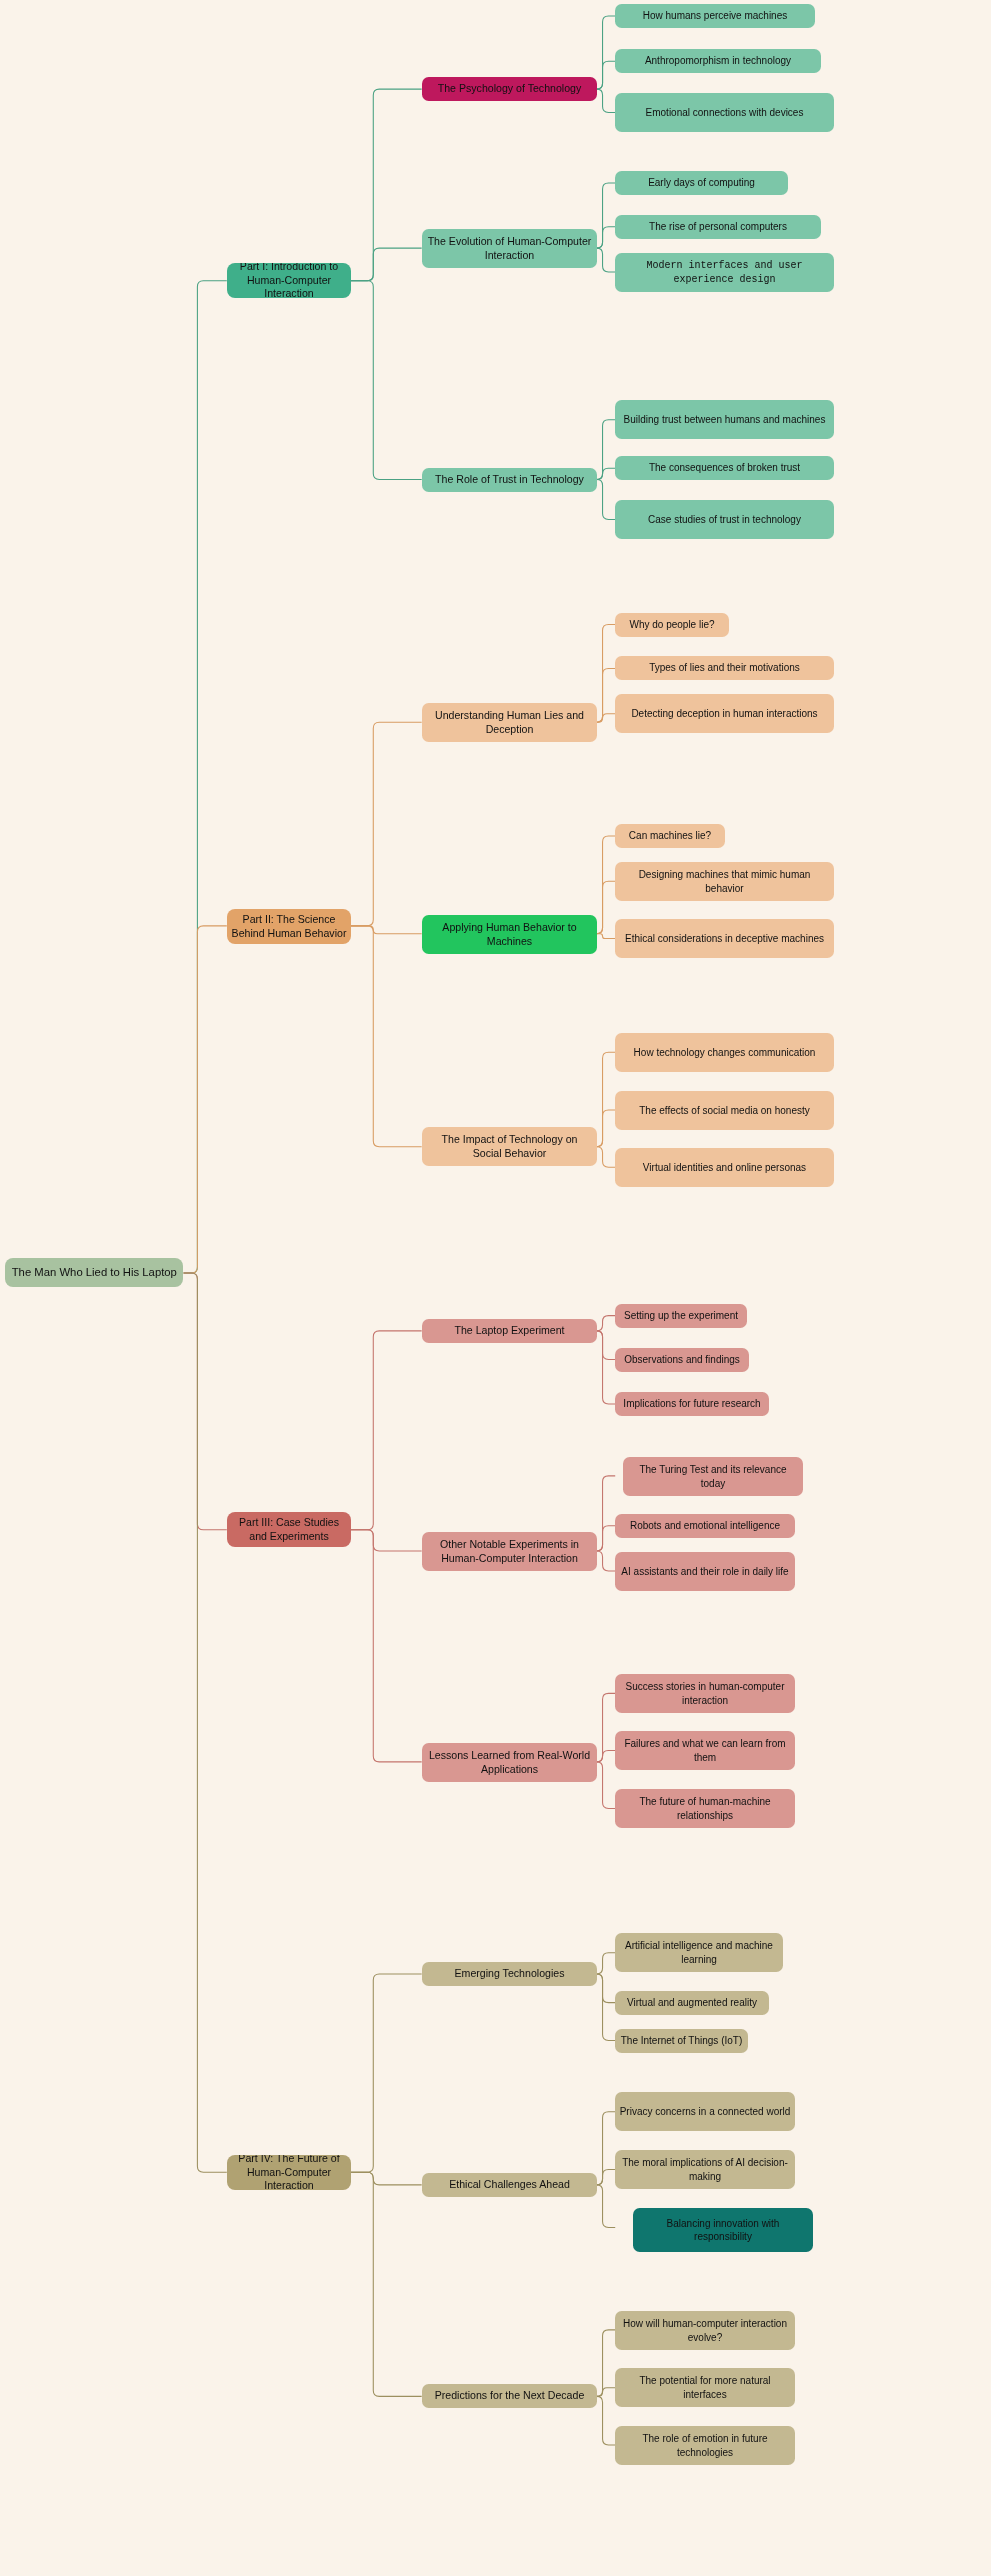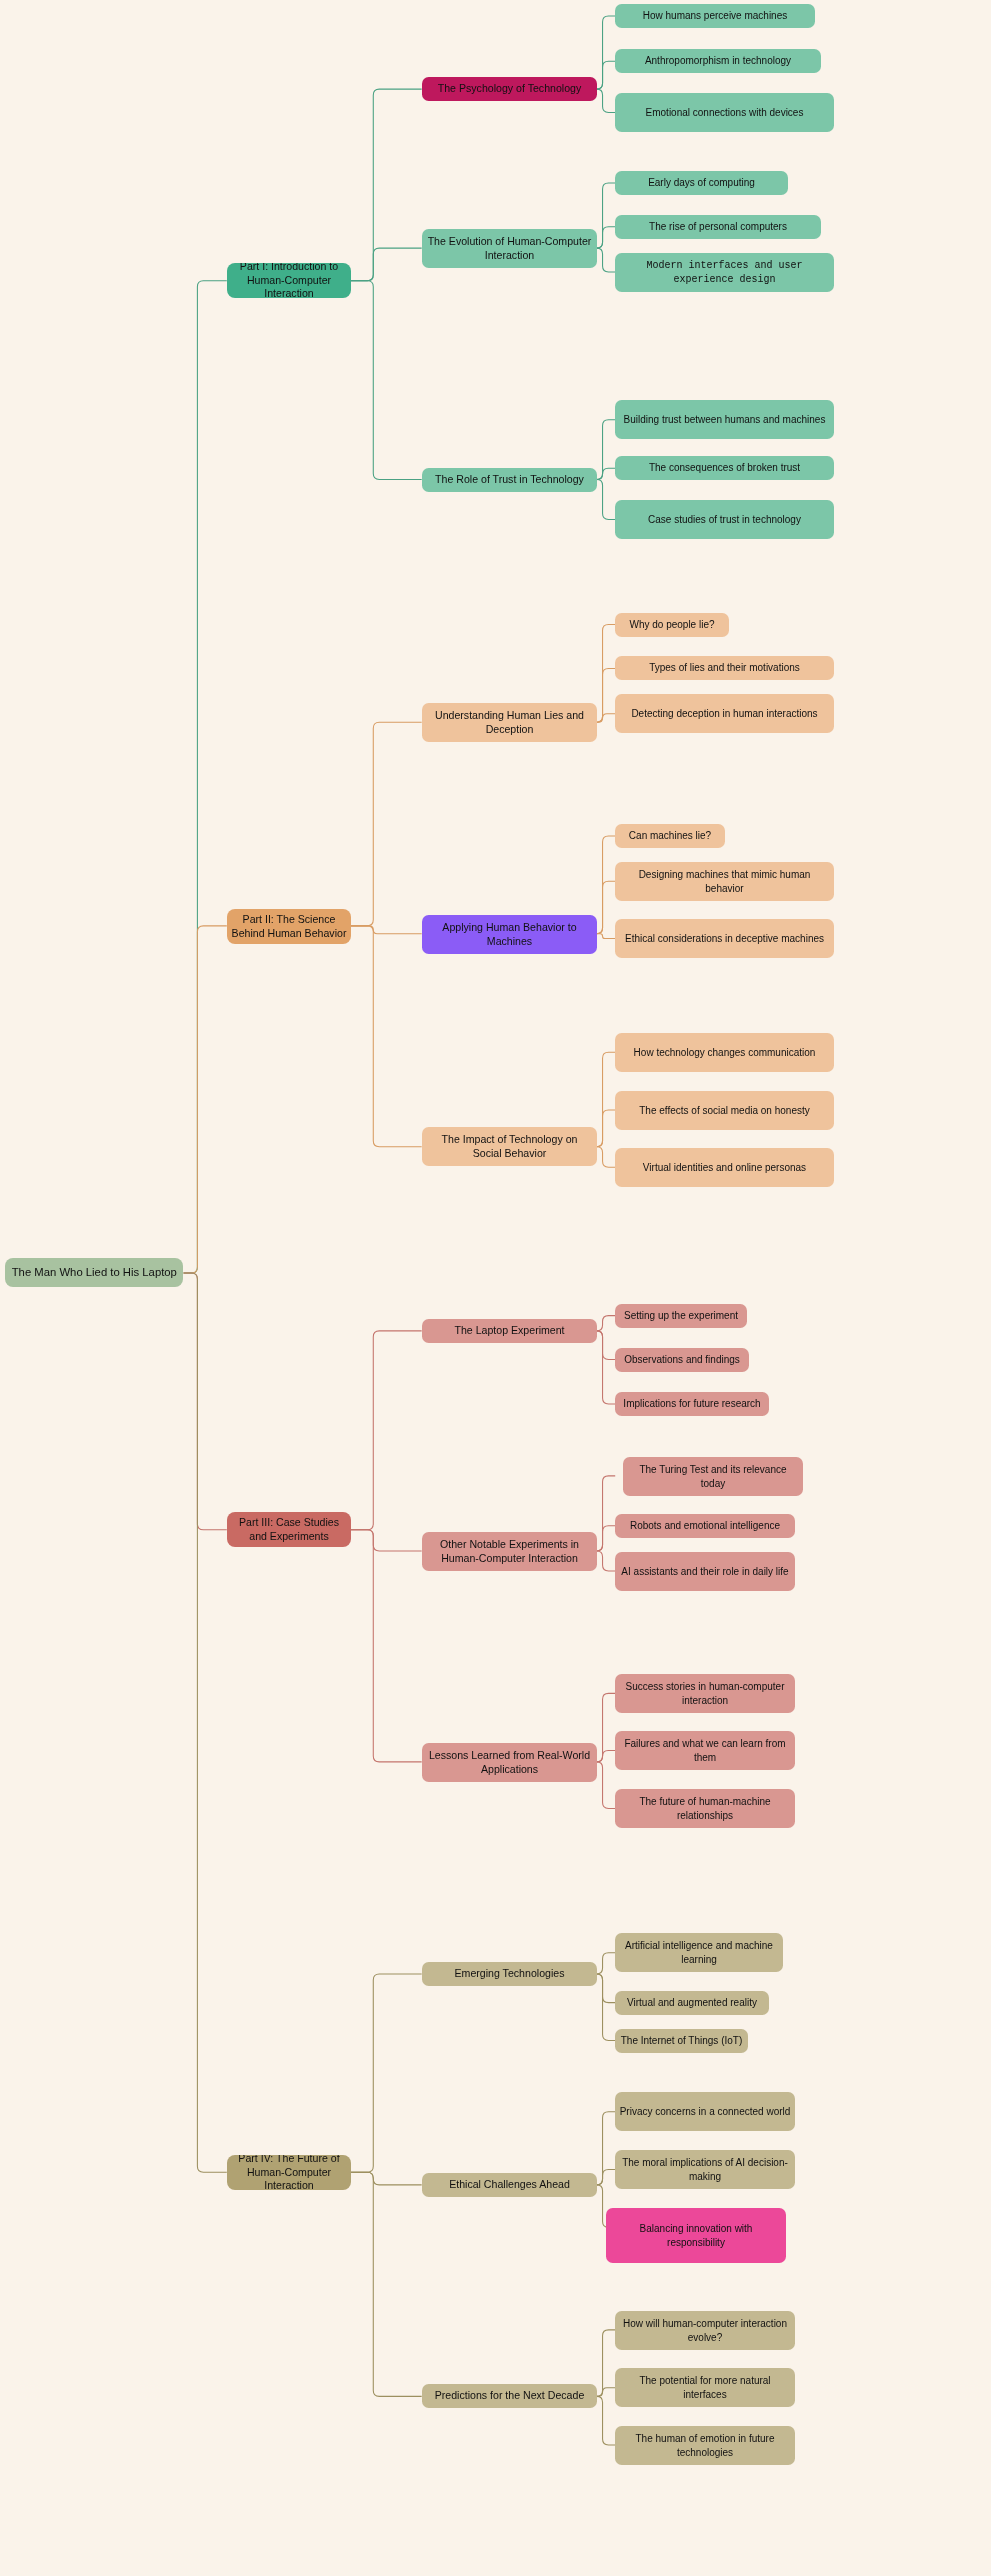--- a/index.html
+++ b/index.html
@@ -165,21 +165,21 @@
       </div>
       <div class="node l3" style="left: 615px; top: 613px; width: 114px; height: 24px; background: rgb(239, 195, 156);">
         <span>Why do people lie?</span>
       </div>
       <div class="node l3" style="left: 615px; top: 656px; width: 219px; height: 24px; background: rgb(239, 195, 156);">
         <span>Types of lies and their motivations</span>
       </div>
       <div class="node l3" style="left: 615px; top: 694px; width: 219px; height: 39px; background: rgb(239, 195, 156);">
         <span>Detecting deception in human interactions</span>
       </div>
-      <div class="node l2" style="left: 422px; top: 915px; width: 175px; height: 39px; background: #8b5cf6;">
+      <div class="node l2" style="left: 422px; top: 915px; width: 175px; height: 39px; background: #22c55e;">
         <span>Applying Human Behavior to Machines</span>
       </div>
       <div class="node l3" style="left: 615px; top: 824px; width: 110px; height: 24px; background: rgb(239, 195, 156);">
         <span>Can machines lie?</span>
       </div>
       <div class="node l3" style="left: 615px; top: 862px; width: 219px; height: 39px; background: rgb(239, 195, 156);">
         <span>Designing machines that mimic human behavior</span>
       </div>
       <div class="node l3" style="left: 615px; top: 919px; width: 219px; height: 39px; background: rgb(239, 195, 156);">
         <span>Ethical considerations in deceptive machines</span>
@@ -252,30 +252,30 @@
       </div>
       <div class="node l2" style="left: 422px; top: 2173px; width: 175px; height: 24px; background: rgb(195, 184, 145);">
         <span>Ethical Challenges Ahead</span>
       </div>
       <div class="node l3" style="left: 615px; top: 2092px; width: 180px; height: 39px; background: rgb(195, 184, 145);">
         <span>Privacy concerns in a connected world</span>
       </div>
       <div class="node l3" style="left: 615px; top: 2150px; width: 180px; height: 39px; background: rgb(195, 184, 145);">
         <span>The moral implications of AI decision-making</span>
       </div>
-      <div class="node l3" style="left: 606px; top: 2208px; width: 180px; height: 55px; background: #ec4899;">
+      <div class="node l3" style="left: 633px; top: 2208px; width: 180px; height: 44px; background: #0f766e;">
         <span>Balancing innovation with responsibility</span>
       </div>
       <div class="node l2" style="left: 422px; top: 2384px; width: 175px; height: 24px; background: rgb(195, 184, 145);">
         <span>Predictions for the Next Decade</span>
       </div>
       <div class="node l3" style="left: 615px; top: 2311px; width: 180px; height: 39px; background: rgb(195, 184, 145);">
         <span>How will human-computer interaction evolve?</span>
       </div>
       <div class="node l3" style="left: 615px; top: 2368px; width: 180px; height: 39px; background: rgb(195, 184, 145);">
         <span>The potential for more natural interfaces</span>
       </div>
       <div class="node l3" style="left: 615px; top: 2426px; width: 180px; height: 39px; background: rgb(195, 184, 145);">
-        <span>The human of emotion in future technologies</span>
+        <span>The role of emotion in future technologies</span>
       </div>
     </div>
 </div>
 
 
 </body></html>

